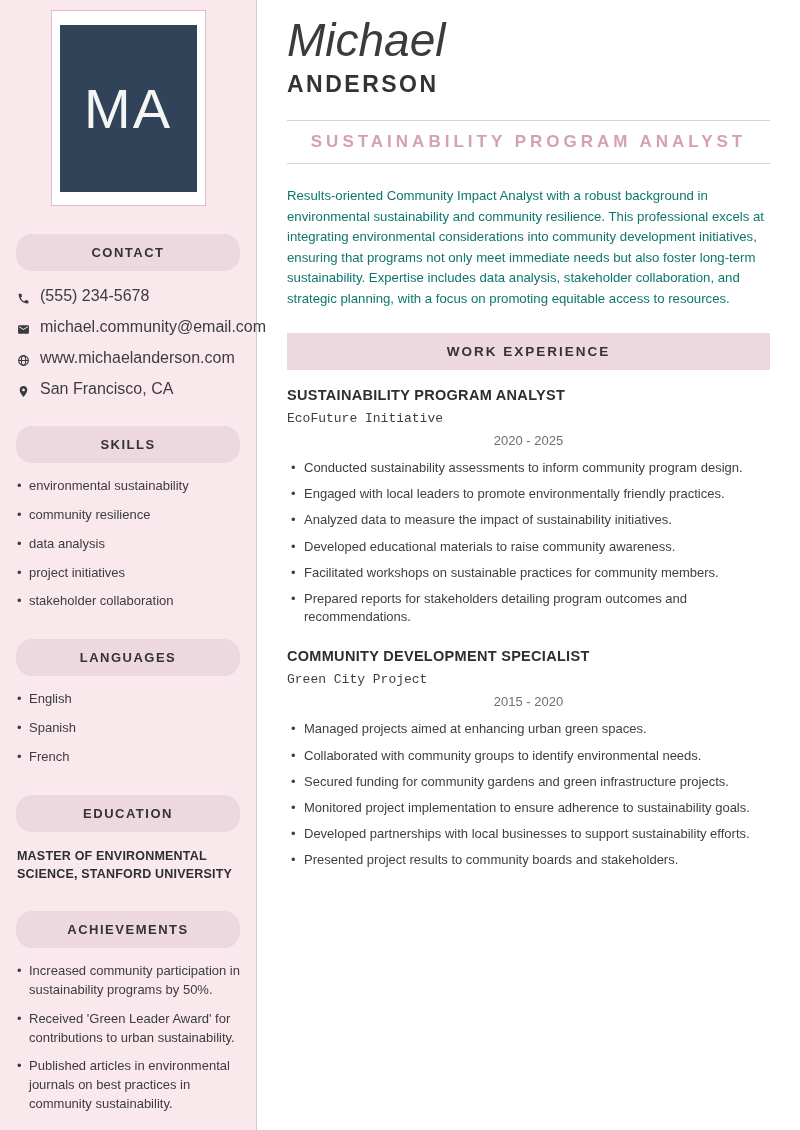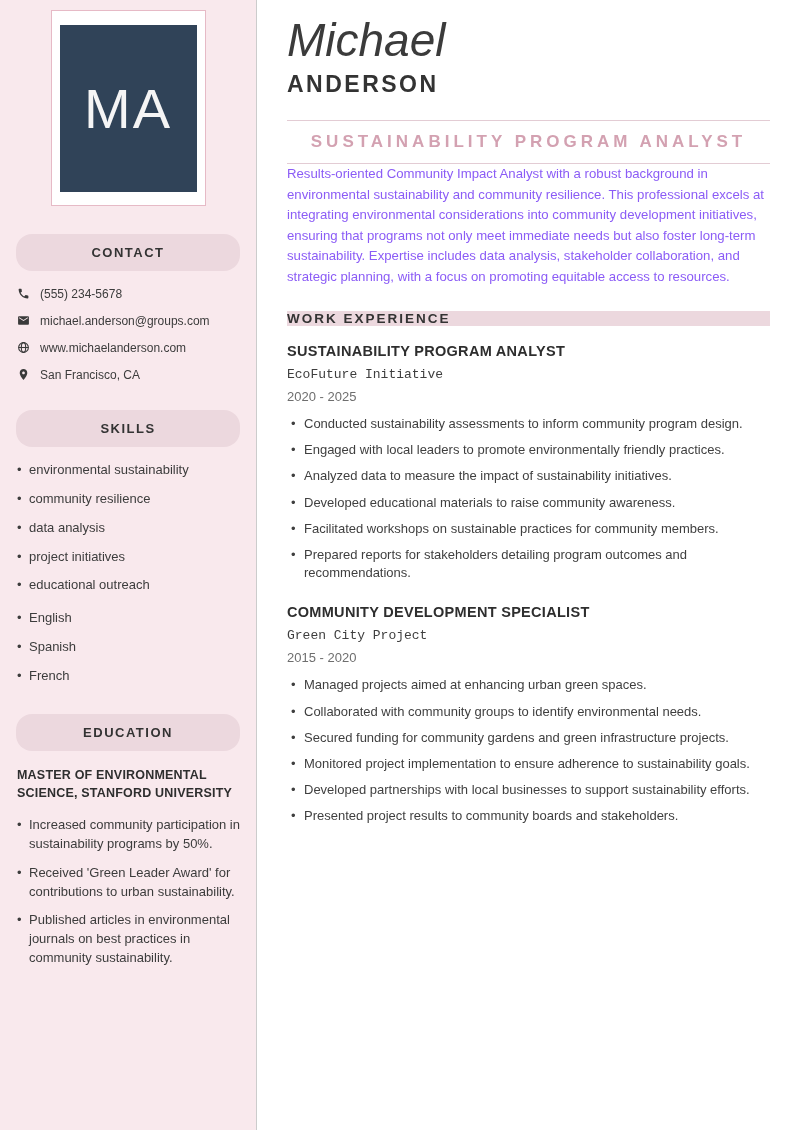--- a/index.html
+++ b/index.html
@@ -35,22 +35,22 @@
   }
   .band-side {
     background:#ecd8de;
     margin:28px 16px 0 16px;
     padding:11px 0;
     text-align:center;
     font-weight:bold; font-size:13px; letter-spacing:1.5px; color:#333333;border-radius:16px;
   }
   .contact-list { list-style:none; margin:16px 10px 0 17px; }
   .contact-list li {
-    display:flex; align-items:flex-start; gap:10px;
-    margin-bottom:13px; font-size:12px; color:#3c3c3c;
+    display:flex; align-items:flex-end; gap:10px;
+    margin-bottom:13px; font-size:16px; color:#3c3c3c;
   }
   .cicon { display:inline-flex; width:13px; height:13px; flex:0 0 13px; }
   .side-list { list-style:none; margin:14px 12px 0 17px; }
   .side-list li {
     position:relative; padding-left:12px;
     font-size:13px; color:#3c3c3c; line-height:1.45;
     margin-bottom:10px;
   }
   .side-list li::before { content:"\2022"; position:absolute; left:0; top:0; color:#3c3c3c; }
   .degree {
@@ -70,34 +70,34 @@
     color:#333333; margin-top:7px;
   }
   .rule { border:none; border-top:1px solid #e3ccd4; height:0; }
   .rule-top { margin-top:22px; }
   .role-title {
     text-align:center; color:#d3a1b1;
     font-weight:bold; font-size:17px; letter-spacing:4px;
     padding:11px 0 11px 0;
   }
   .summary {
-    margin-top:0;
-    font-size:13.2px; line-height:1.55; color:#8b5cf6;
+    margin-top:22px;
+    font-size:13.2px; line-height:1.55; color:#0f766e;
   }
   .band-main {
     background:#ecd8de;
-    margin-top:24px; padding:0 0;
-    text-align:left;
+    margin-top:24px; padding:11px 0;
+    text-align:center;
     font-weight:bold; font-size:13.5px; letter-spacing:2px; color:#333333;
   }
   .job { margin-top:17px; }
   .job + .job { margin-top:22px; }
   .job-title { font-size:14.5px; font-weight:bold; color:#2e2e2e; letter-spacing:0.3px; }
   .job-company { font-size:13px; color:#3e3e3e; margin-top:8px;font-family:Liberation Mono, monospace; }
-  .job-dates { font-size:13px; color:#6e6e6e; margin-top:7px; }
+  .job-dates { font-size:13px; color:#6e6e6e; margin-top:7px;text-align:center; }
   .blist { list-style:none; margin-top:11px; }
   .blist li {
     position:relative; padding-left:17px;
     font-size:13px; color:#3f3f3f; line-height:1.4;
     margin-bottom:8px;
   }
   .blist li::before { content:"\2022"; position:absolute; left:4px; top:0; color:#3f3f3f; }
 </style>
 </head>
 <body>
@@ -121,21 +121,21 @@
             </svg>
         </span>
         <span>(555) 234-5678</span>
       </li>
       <li>
         <span class="cicon">
           <svg width="13" height="13" viewBox="0 0 24 24" fill="#3a3a3a">
               <path d="M20 4H4c-1.1 0-1.99.9-1.99 2L2 18c0 1.1.9 2 2 2h16c1.1 0 2-.9 2-2V6c0-1.1-.9-2-2-2zm0 4l-8 5-8-5V6l8 5 8-5v2z"></path>
             </svg>
         </span>
-        <span>michael.anderson@groups.com</span>
+        <span>michael.community@email.com</span>
       </li>
       <li>
         <span class="cicon">
           <svg width="13" height="13" viewBox="0 0 24 24" fill="none" stroke="#3a3a3a" stroke-width="2">
               <circle cx="12" cy="12" r="9"></circle>
               <ellipse cx="12" cy="12" rx="4" ry="9"></ellipse>
               <path d="M3 12h18"></path>
             </svg>
         </span>
         <span>www.michaelanderson.com</span>
@@ -151,34 +151,40 @@
     </ul>
 
     <div class="band-side">
       <span>SKILLS</span>
     </div>
     <ul class="side-list">
       <li>environmental sustainability</li>
       <li>community resilience</li>
       <li>data analysis</li>
       <li>project initiatives</li>
-      <li>educational outreach</li>
-    </ul>
-
+      <li>stakeholder collaboration</li>
+    </ul>
+
+    <div class="band-side">
+      <span>LANGUAGES</span>
+    </div>
     <ul class="side-list">
       <li>English</li>
       <li>Spanish</li>
       <li>French</li>
     </ul>
 
     <div class="band-side">
       <span>EDUCATION</span>
     </div>
     <div class="degree">MASTER OF ENVIRONMENTAL SCIENCE, STANFORD UNIVERSITY</div>
 
+    <div class="band-side">
+      <span>ACHIEVEMENTS</span>
+    </div>
     <ul class="side-list">
       <li>Increased community participation in sustainability programs by 50%.</li>
       <li>Received 'Green Leader Award' for contributions to urban sustainability.</li>
       <li>Published articles in environmental journals on best practices in community sustainability.</li>
     </ul>
 
   </aside>
 
   <main class="main">
 

